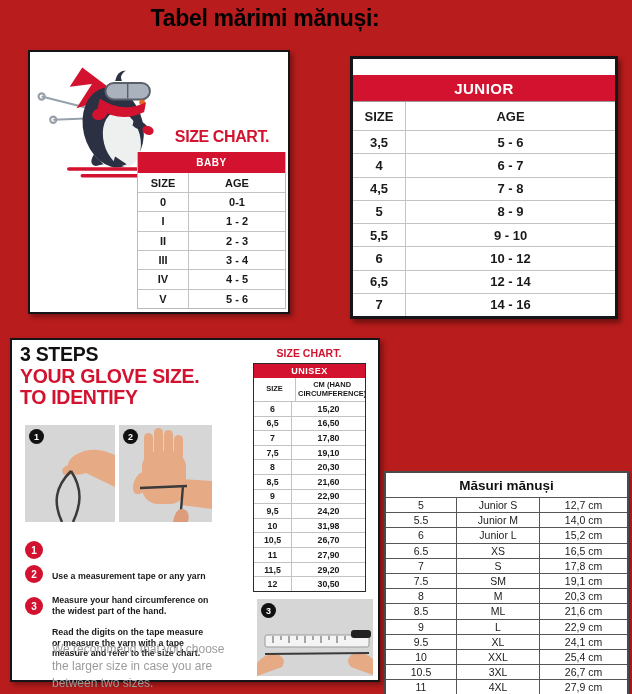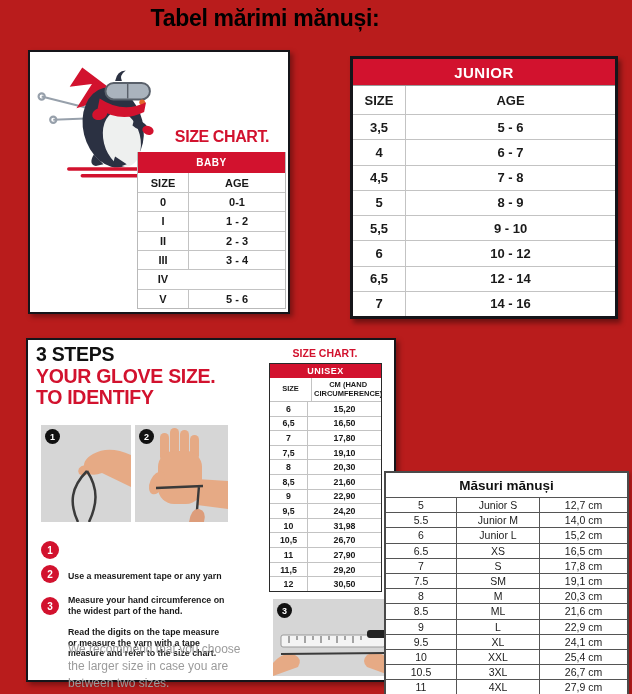--- a/index.html
+++ b/index.html
@@ -30,27 +30,27 @@
     border:1px solid #b9b9b9;border-top:none;font-weight:bold;font-size:11px;}
   .baby-table .rt-title{height:21px;font-size:10px;}
   .baby-table .th-row{height:19px;flex:0 0 19px;}
   .baby-table .rows .tr{flex:1;}
   .baby-table .td:first-child{flex:0 0 50px;}
 
   
   .panel-junior{position:absolute;left:350px;top:56px;width:262px;height:257px;
     border:3px solid var(--dark);box-shadow:3px 4px 5px rgba(0,0,0,.4);
     font-weight:bold;font-size:13px;}
-  .panel-junior .rt-title{height:26px;flex:0 0 26px;font-size:15px;}
+  .panel-junior .rt-title{height:26px;flex:0 0 26px;font-size:15px;margin-top:16px;}
   .panel-junior .th-row{height:28px;flex:0 0 28px;border-top:1px solid #9a9a9a;}
   .panel-junior .rows .tr{flex:1;}
   .panel-junior .td:first-child{flex:0 0 52px;}
 
   
-  .panel-steps{position:absolute;left:26px;top:338px;width:366px;height:340px;background:#fff;
+  .panel-steps{position:absolute;left:10px;top:338px;width:366px;height:340px;background:#fff;
     border:2px solid var(--dark);box-shadow:3px 3px 5px rgba(0,0,0,.35);}
   .steps-heading{position:absolute;left:8px;top:4px;font-weight:800;font-size:19.5px;
     line-height:21.5px;letter-spacing:-0.3px;}
   .line-black{color:#111;}
   .line-red{color:var(--red);}
   .photo{position:absolute;background:#d6d6d6;overflow:hidden;}
   .photo svg{display:block;width:100%;height:100%;}
   .photo-1{left:13px;top:85px;width:90px;height:97px;}
   .photo-2{left:107px;top:85px;width:93px;height:97px;}
   .photo-3{left:245px;top:259px;width:116px;height:77px;}
@@ -142,20 +142,21 @@
           <div class="tr">
             <div class="td">II</div>
             <div class="td">2 - 3</div>
           </div>
           <div class="tr">
             <div class="td">III</div>
             <div class="td">3 - 4</div>
           </div>
           <div class="tr">
             <div class="td">IV</div>
+            <div class="td">4 - 5</div>
           </div>
           <div class="tr">
             <div class="td">V</div>
             <div class="td">5 - 6</div>
           </div>
         </div>
     </div>
   </div>
 
   <div class="rtable panel-junior">

